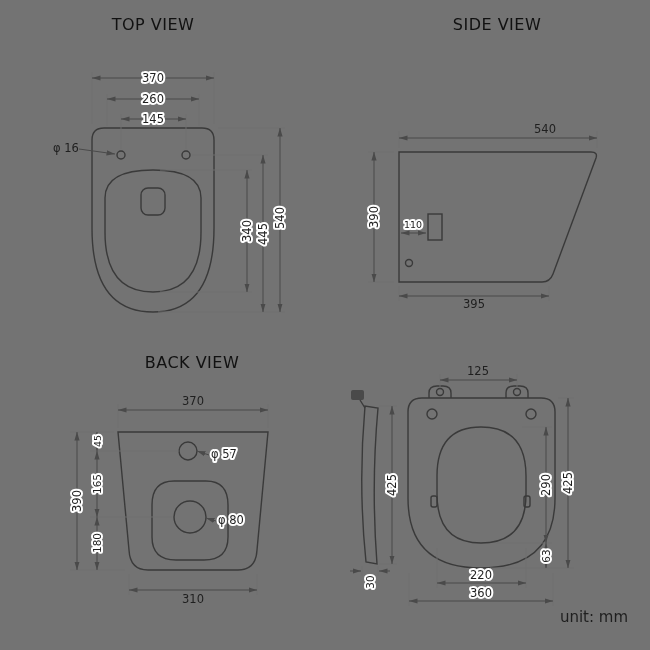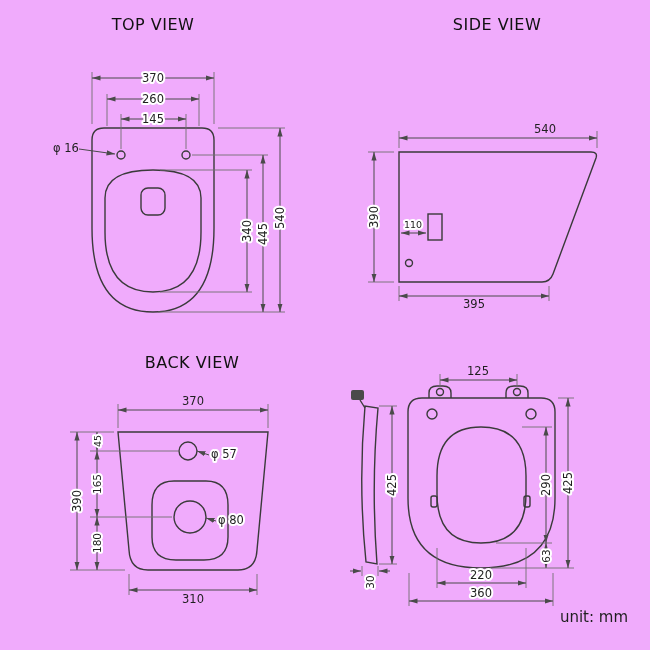--- a/index.html
+++ b/index.html
@@ -1,16 +1,16 @@
 <!DOCTYPE html>
 <html><head>
 <meta charset="utf-8">
 <style>
   html,body{margin:0;padding:0;background:#fff;}
-  .sheet{width:650px;height:650px;position:relative;background:#f0abfc;overflow:hidden;}
+  .sheet{width:650px;height:650px;position:relative;background:#737373;overflow:hidden;}
   svg{display:block;}
   .obj path,.obj rect,.obj circle{fill:none;stroke:#3a3a3a;stroke-width:1.4;}
   .obj .fillglyph{fill:#4a4a4a;stroke:none;}
   .ext line{stroke:#6f6f6f;stroke-width:0.9;}
   .dim line{stroke:#4a4a4a;stroke-width:1;}
   text{font-family:"DejaVu Sans","Liberation Sans",sans-serif;fill:#1f1f1f;font-size:11.5px;}
   .title{font-size:16px;letter-spacing:.5px;fill:#111;}
   .unit{font-size:15px;}
   .mid{font-size:10.5px;}
   .small{font-size:9.5px;}

